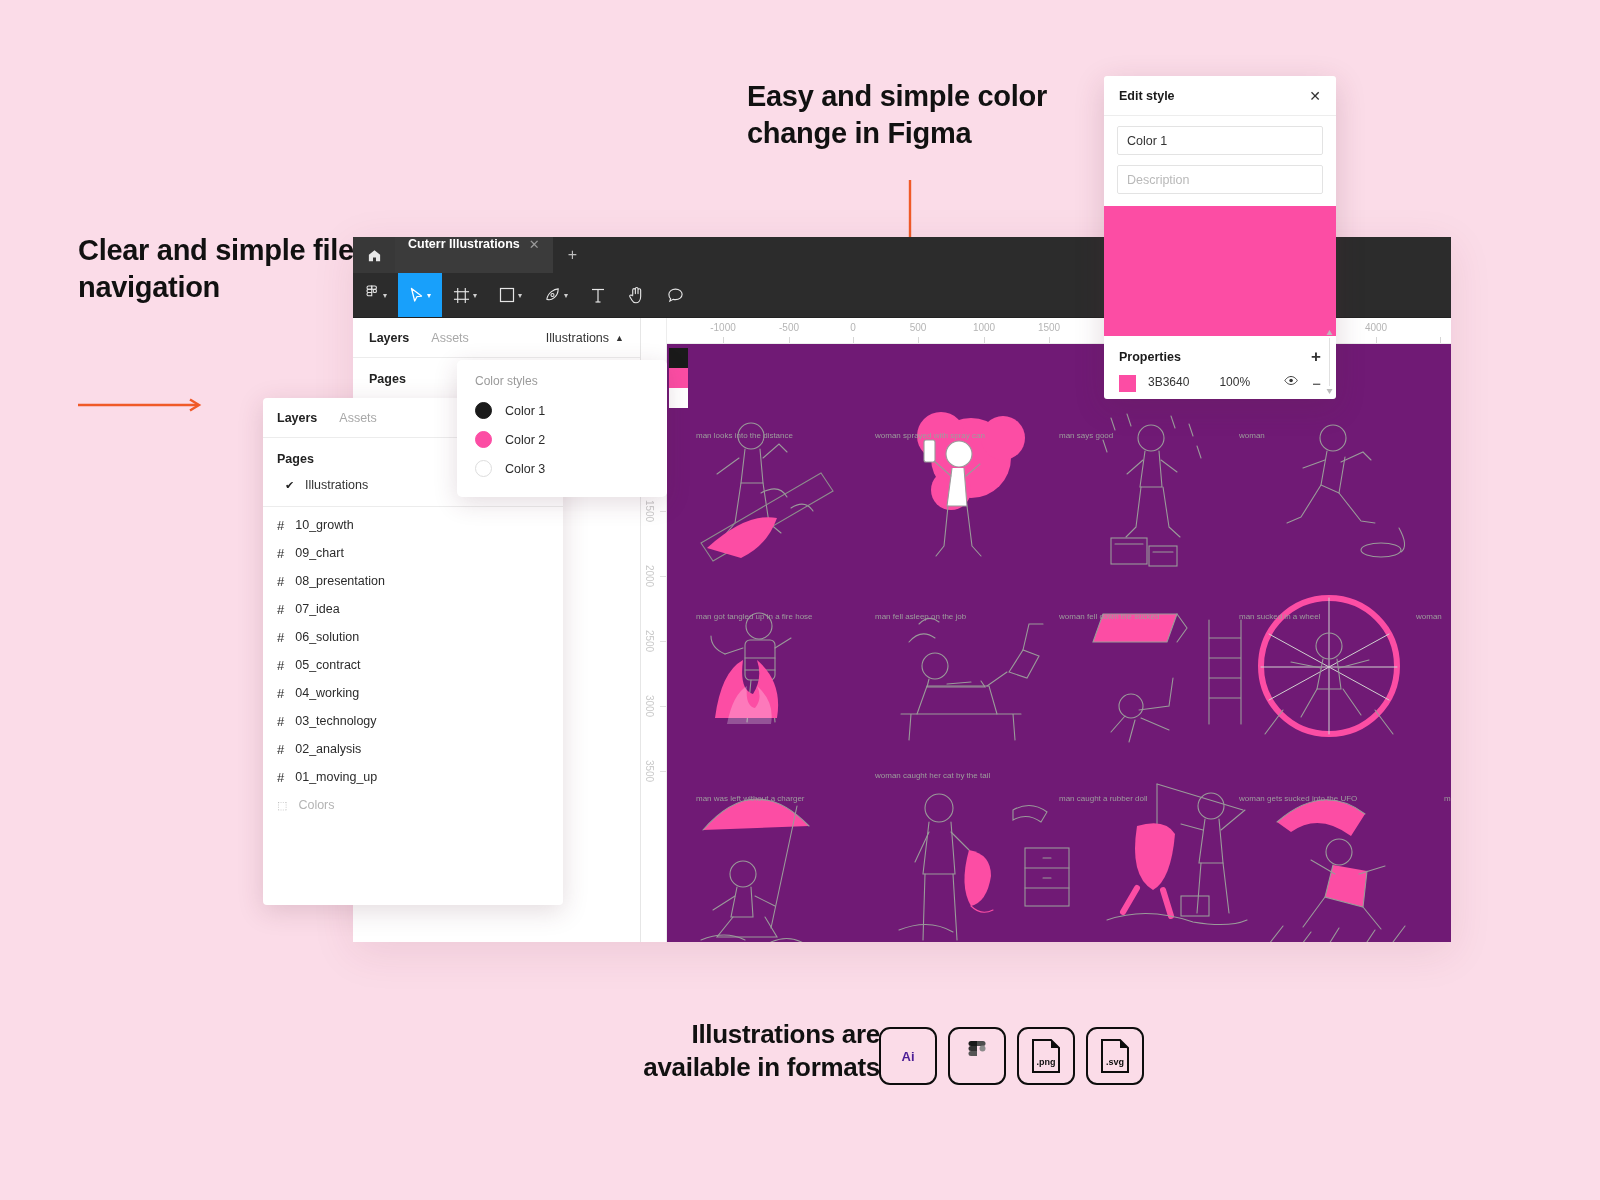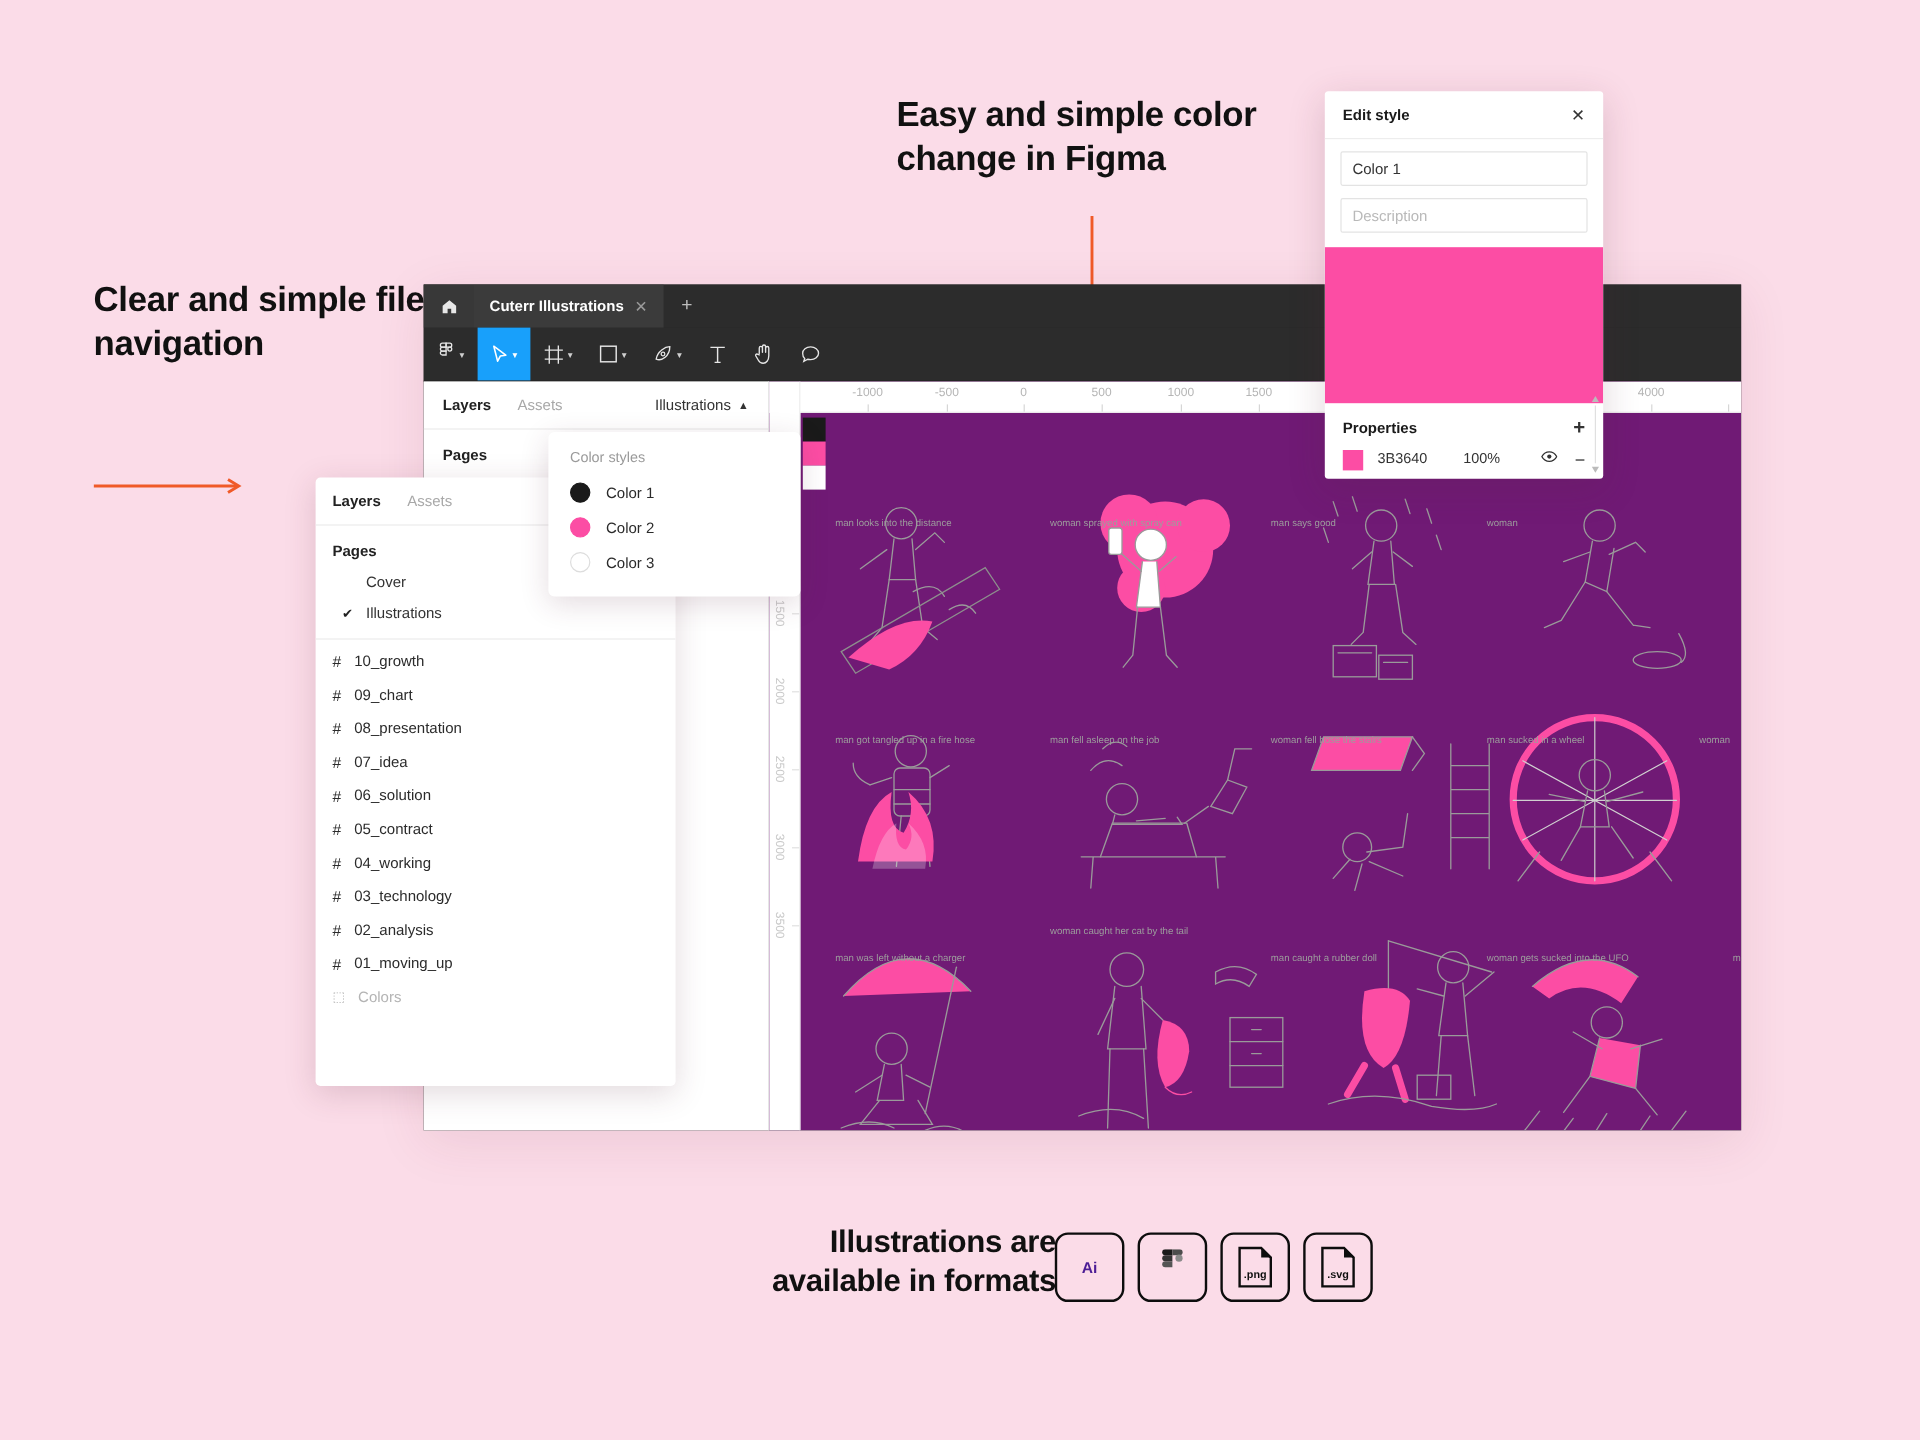--- a/index.html
+++ b/index.html
@@ -37,21 +37,21 @@
   }
   #tabbar {
     height: 36px; background: #2C2C2C;
     display: flex; align-items: stretch;
   }
   .home-btn {
     width: 42px; display: flex; align-items: center; justify-content: center;
     background: #383838;
   }
   .file-tab {
-    display: flex; align-items: center; gap: 9px;
+    display: flex; align-items: flex-start; gap: 9px;
     padding: 0 13px; background: #3B3B3B;
     color: #fff; font-size: 12.5px; font-weight: bold;
   }
   .tab-close { color: #9a9a9a; font-size: 13px; font-weight: normal; }
   .tab-plus {
     display: flex; align-items: center; padding: 0 15px;
     color: #bdbdbd; font-size: 16px;
   }
   #toolbar {
     height: 45px; background: #2C2C2C;
@@ -500,43 +500,39 @@
             <path d="M10 44 q60 -50 120 -6"></path>
           </g>
         </g>
       </svg>
     <span class="frame-label" style="left: 55px; top: 113px;">man looks into the distance</span>
         <span class="frame-label" style="left: 234px; top: 113px;">woman sprayed with spray can</span>
         <span class="frame-label" style="left: 418px; top: 113px;">man says good</span>
         <span class="frame-label" style="left: 598px; top: 113px;">woman</span>
         <span class="frame-label" style="left: 55px; top: 294px;">man got tangled up in a fire hose</span>
         <span class="frame-label" style="left: 234px; top: 294px;">man fell asleep on the job</span>
-        <span class="frame-label" style="left: 418px; top: 294px;">woman fell hose the stairs</span>
+        <span class="frame-label" style="left: 418px; top: 294px;">woman fell down the sucked</span>
         <span class="frame-label" style="left: 598px; top: 294px;">man sucked in a wheel</span>
         <span class="frame-label" style="left: 775px; top: 294px;">woman</span>
         <span class="frame-label" style="left: 55px; top: 476px;">man was left without a charger</span>
         <span class="frame-label" style="left: 234px; top: 453px;">woman caught her cat by the tail</span>
         <span class="frame-label" style="left: 418px; top: 476px;">man caught a rubber doll</span>
         <span class="frame-label" style="left: 598px; top: 476px;">woman gets sucked into the UFO</span>
         <span class="frame-label" style="left: 775px; top: 476px; padding-left: 28px;">man fel</span>
       </div>
   </div>
 </div>
 
 <div id="layers-float">
   <div class="lf-tabs">
     <span class="pt-active">Layers</span>
     <span class="pt-idle">Assets</span>
   </div>
   <div class="lf-pages">Pages</div>
   <div id="pages-list">
-      <div class="page-row">
-        <span class="page-check"></span>
-        <span>Cover</span>
-      </div>
       <div class="page-row">
         <span class="page-check">✔</span>
         <span>Illustrations</span>
       </div>
     </div>
   <div class="lf-divider"></div>
   <div id="layers-list">
       <div class="layer-row">
         <span class="hash">#</span>
         <span>10_growth</span>

